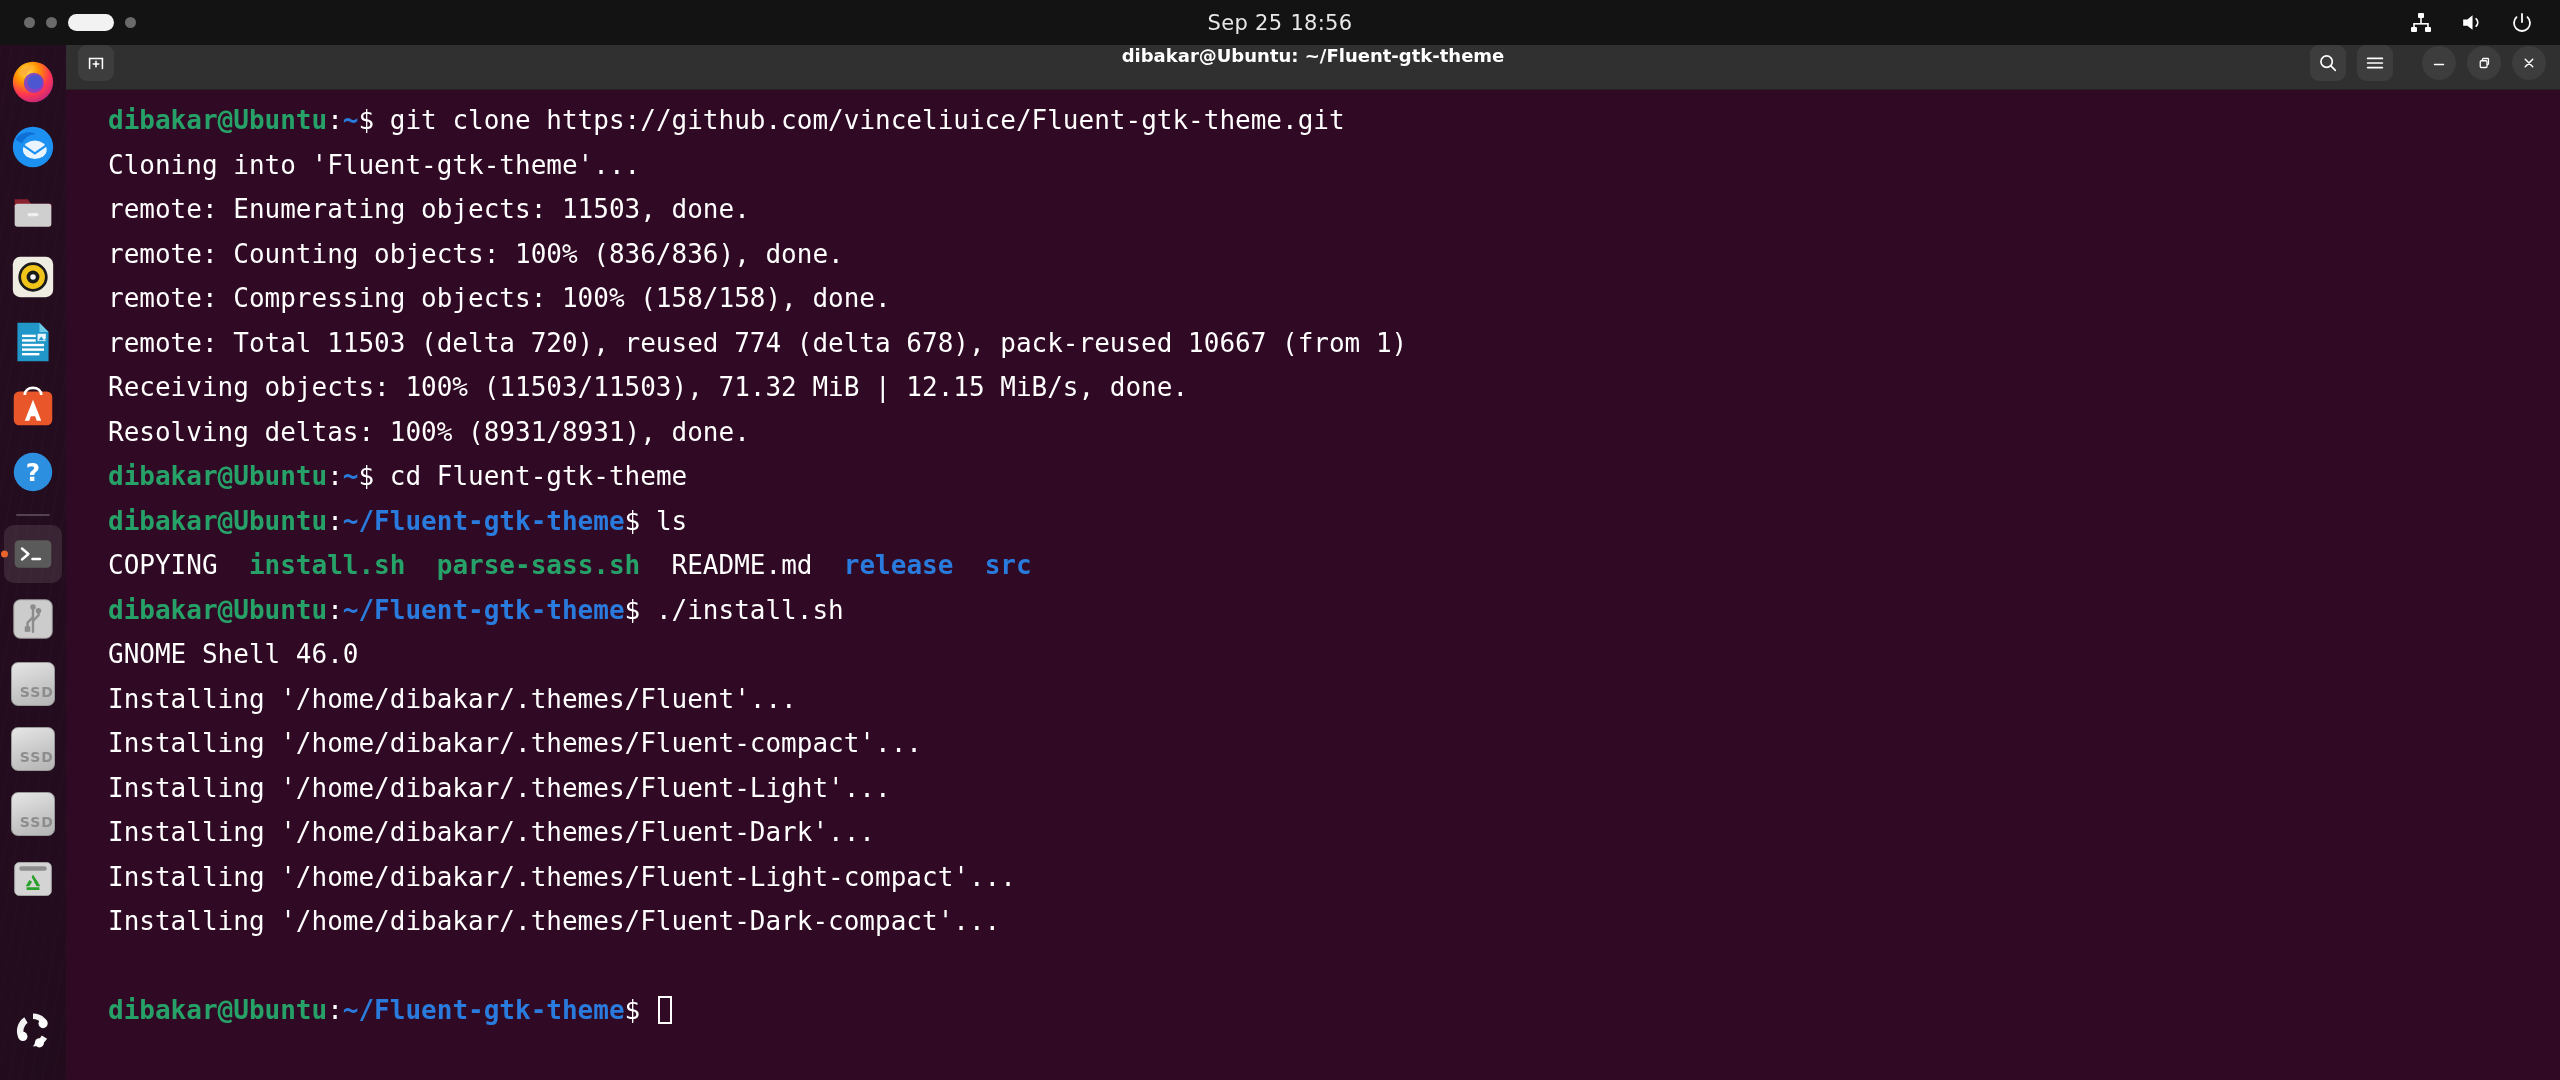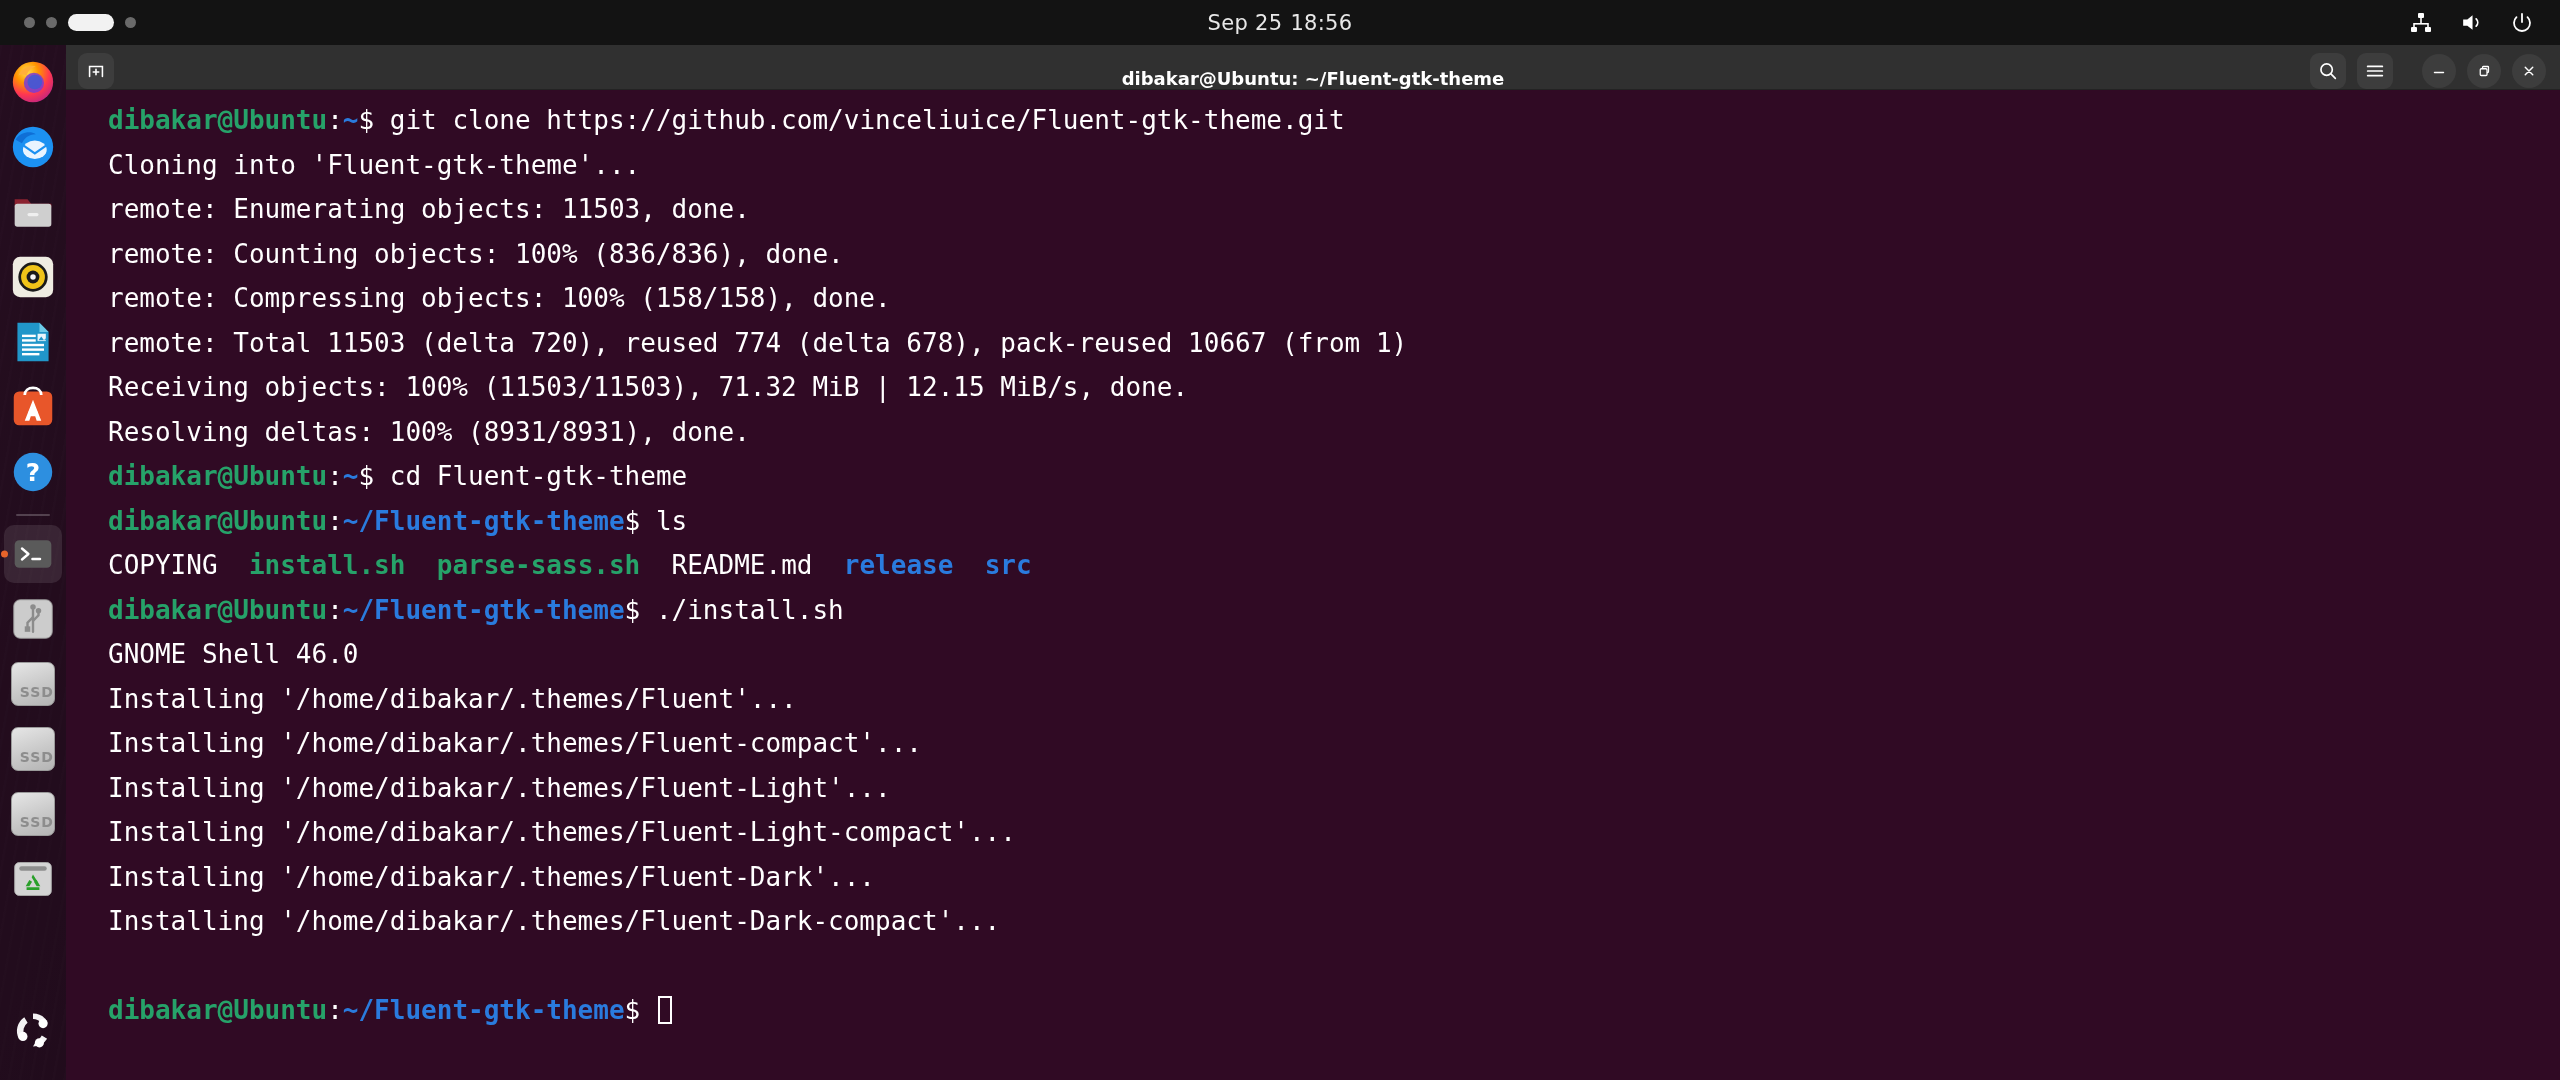--- a/index.html
+++ b/index.html
@@ -72,21 +72,21 @@
     font-size:14px; color:#8d8d8d; font-weight:700; letter-spacing:1px;
     padding-bottom:5px;
   }
 
   
   #term-window{
     position:absolute; left:66px; top:45px; width:2494px; height:1035px; z-index:20;
     display:flex; flex-direction:column;
   }
   #titlebar{
-    height:45px; background:#303030; display:flex; align-items:flex-end; position:relative;
+    height:45px; background:#303030; display:flex; align-items:flex-start; position:relative;
     border-bottom:1px solid #232323;
   }
   #title-text{
     position:absolute; left:0; right:0; text-align:center;
     color:#ffffff; font-size:18px; font-weight:700; pointer-events:none;
   }
   .tb-btn{
     width:36px; height:36px; border-radius:9px; background:#3d3d3d;
     display:flex; align-items:center; justify-content:center; cursor:pointer;
   }
@@ -367,21 +367,21 @@
     <div class="tline"><span class="c-green">dibakar@Ubuntu</span><span class="c-white">:</span><span class="c-blue">~/Fluent-gtk-theme</span><span class="c-white">$</span><span class="c-white"> ls</span></div>
 
     <div class="tline"><span class="c-white">COPYING</span>  <span class="c-green">install.sh</span>  <span class="c-green">parse-sass.sh</span>  <span class="c-white">README.md</span>  <span class="c-blue">release</span>  <span class="c-blue">src</span></div>
 
     <div class="tline"><span class="c-green">dibakar@Ubuntu</span><span class="c-white">:</span><span class="c-blue">~/Fluent-gtk-theme</span><span class="c-white">$</span><span class="c-white"> ./install.sh</span></div>
 
     <div class="tline">GNOME Shell 46.0</div>
     <div class="tline">Installing '/home/dibakar/.themes/Fluent'...</div>
     <div class="tline">Installing '/home/dibakar/.themes/Fluent-compact'...</div>
     <div class="tline">Installing '/home/dibakar/.themes/Fluent-Light'...</div>
+    <div class="tline">Installing '/home/dibakar/.themes/Fluent-Dark'...</div>
     <div class="tline">Installing '/home/dibakar/.themes/Fluent-Light-compact'...</div>
-    <div class="tline">Installing '/home/dibakar/.themes/Fluent-Dark'...</div>
     <div class="tline">Installing '/home/dibakar/.themes/Fluent-Dark-compact'...</div>
     <div class="tline"> </div>
 
     <div class="tline"><span class="c-green">dibakar@Ubuntu</span><span class="c-white">:</span><span class="c-blue">~/Fluent-gtk-theme</span><span class="c-white">$</span> <span class="cursor"></span></div>
 
   </div>
 </div>
 
 </body></html>

